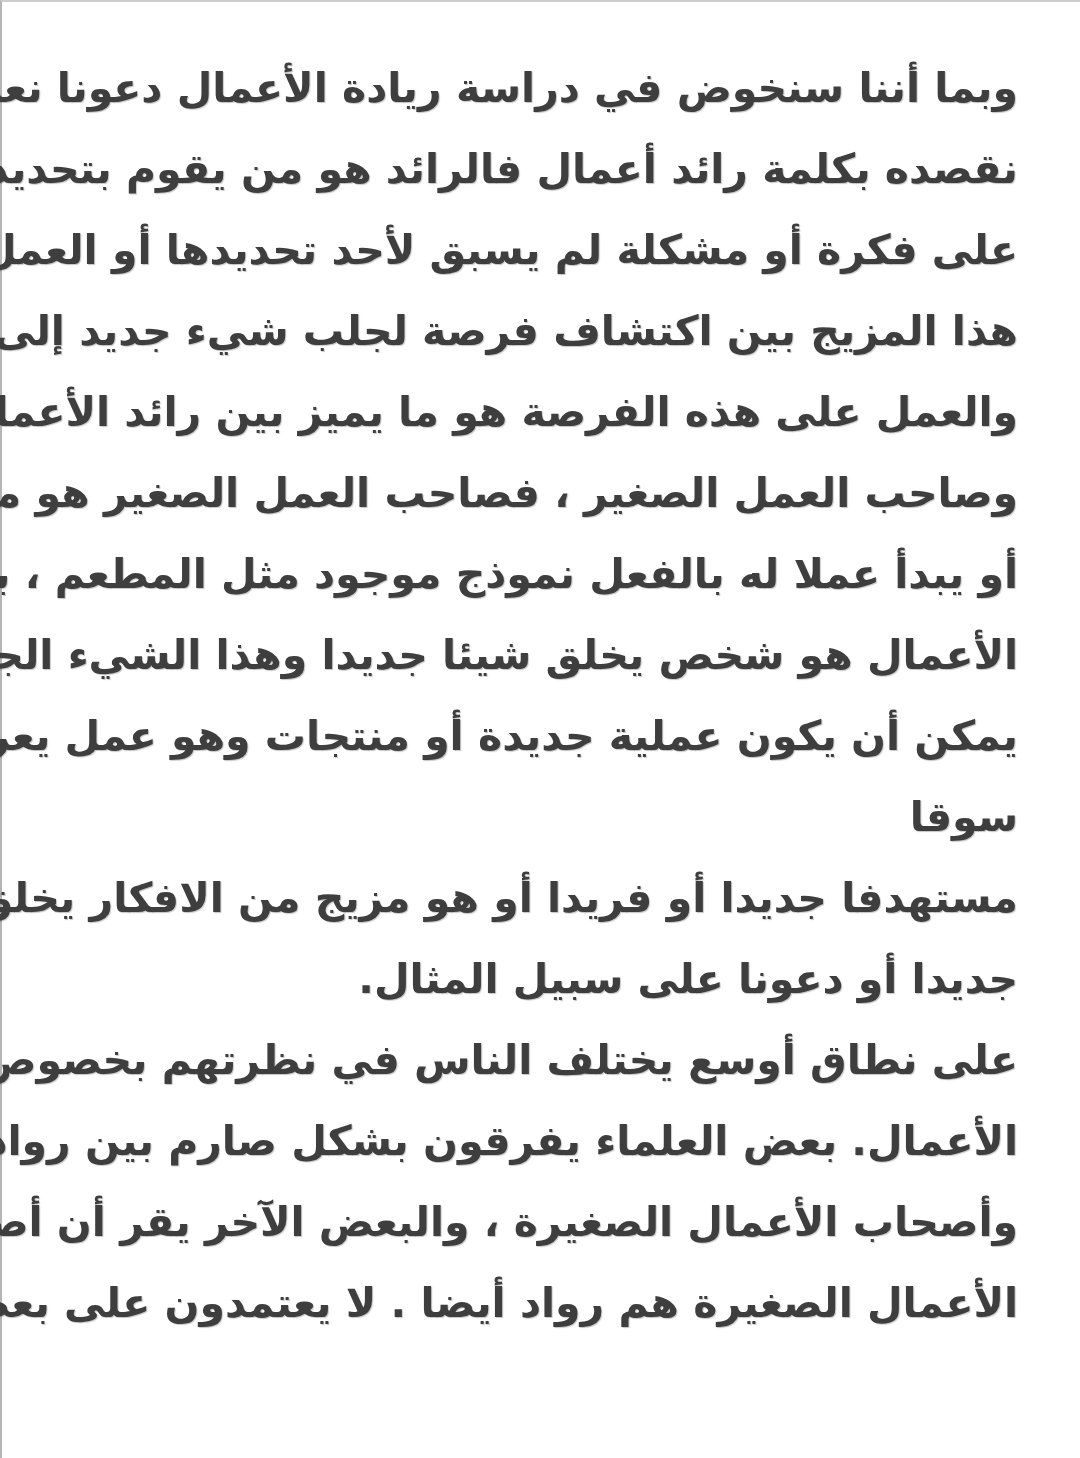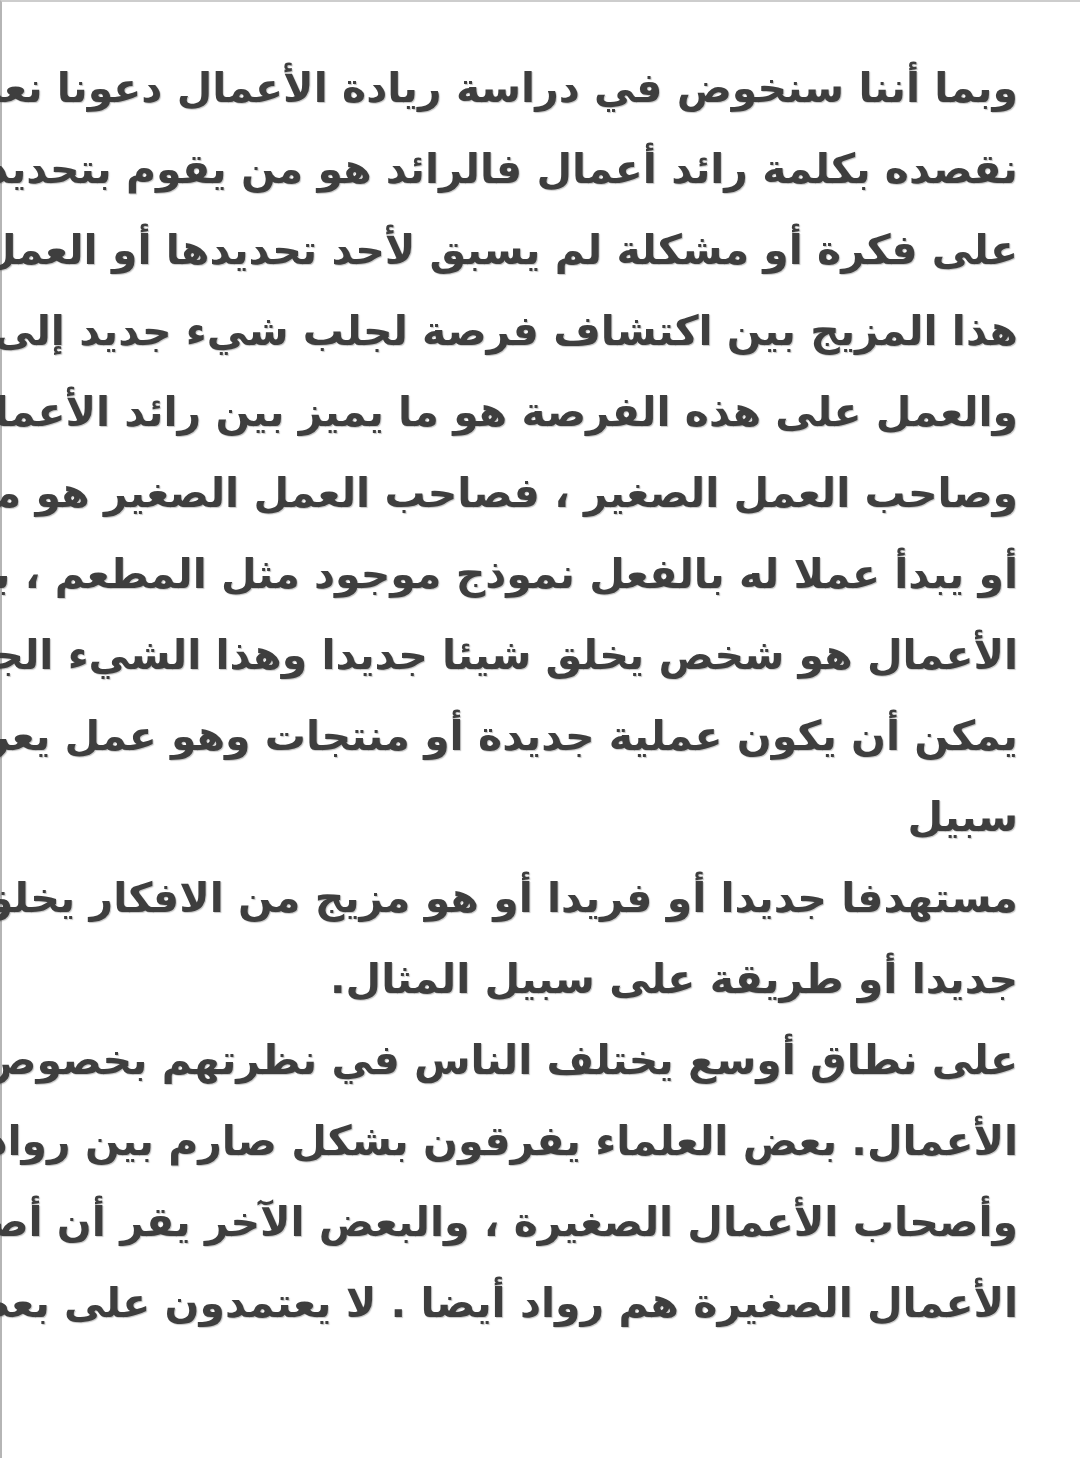--- a/index.html
+++ b/index.html
@@ -45,21 +45,21 @@
   <div class="text-block">
     <div class="line">وبما أننا سنخوض في دراسة ريادة الأعمال دعونا نعرف ما</div>
     <div class="line">نقصده بكلمة رائد أعمال فالرائد هو من يقوم بتحديد أو العمل</div>
     <div class="line">على فكرة أو مشكلة لم يسبق لأحد تحديدها أو العمل عليها.</div>
     <div class="line">هذا المزيج بين اكتشاف فرصة لجلب شيء جديد إلى العالم</div>
     <div class="line">والعمل على هذه الفرصة هو ما يميز بين رائد الأعمال</div>
     <div class="line">وصاحب العمل الصغير ، فصاحب العمل الصغير هو من يملك</div>
     <div class="line">أو يبدأ عملا له بالفعل نموذج موجود مثل المطعم ، بينما رائد</div>
     <div class="line">الأعمال هو شخص يخلق شيئا جديدا وهذا الشيء الجديد</div>
     <div class="line">يمكن أن يكون عملية جديدة أو منتجات وهو عمل يعرف</div>
-    <div class="line">سبيل</div>
+    <div class="line">سوقا</div>
     <div class="line">مستهدفا جديدا أو فريدا أو هو مزيج من الافكار يخلق نهجا</div>
-    <div class="line">جديدا أو طريقة على سبيل المثال.</div>
+    <div class="line">جديدا أو دعونا على سبيل المثال.</div>
     <div class="line">على نطاق أوسع يختلف الناس في نظرتهم بخصوص رواد</div>
     <div class="line">الأعمال. بعض العلماء يفرقون بشكل صارم بين رواد الأعمال</div>
     <div class="line">وأصحاب الأعمال الصغيرة ، والبعض الآخر يقر أن أصحاب</div>
     <div class="line">الأعمال الصغيرة هم رواد أيضا . لا يعتمدون على بعضهم</div>
   </div>
 </div>
 
 </body></html>

